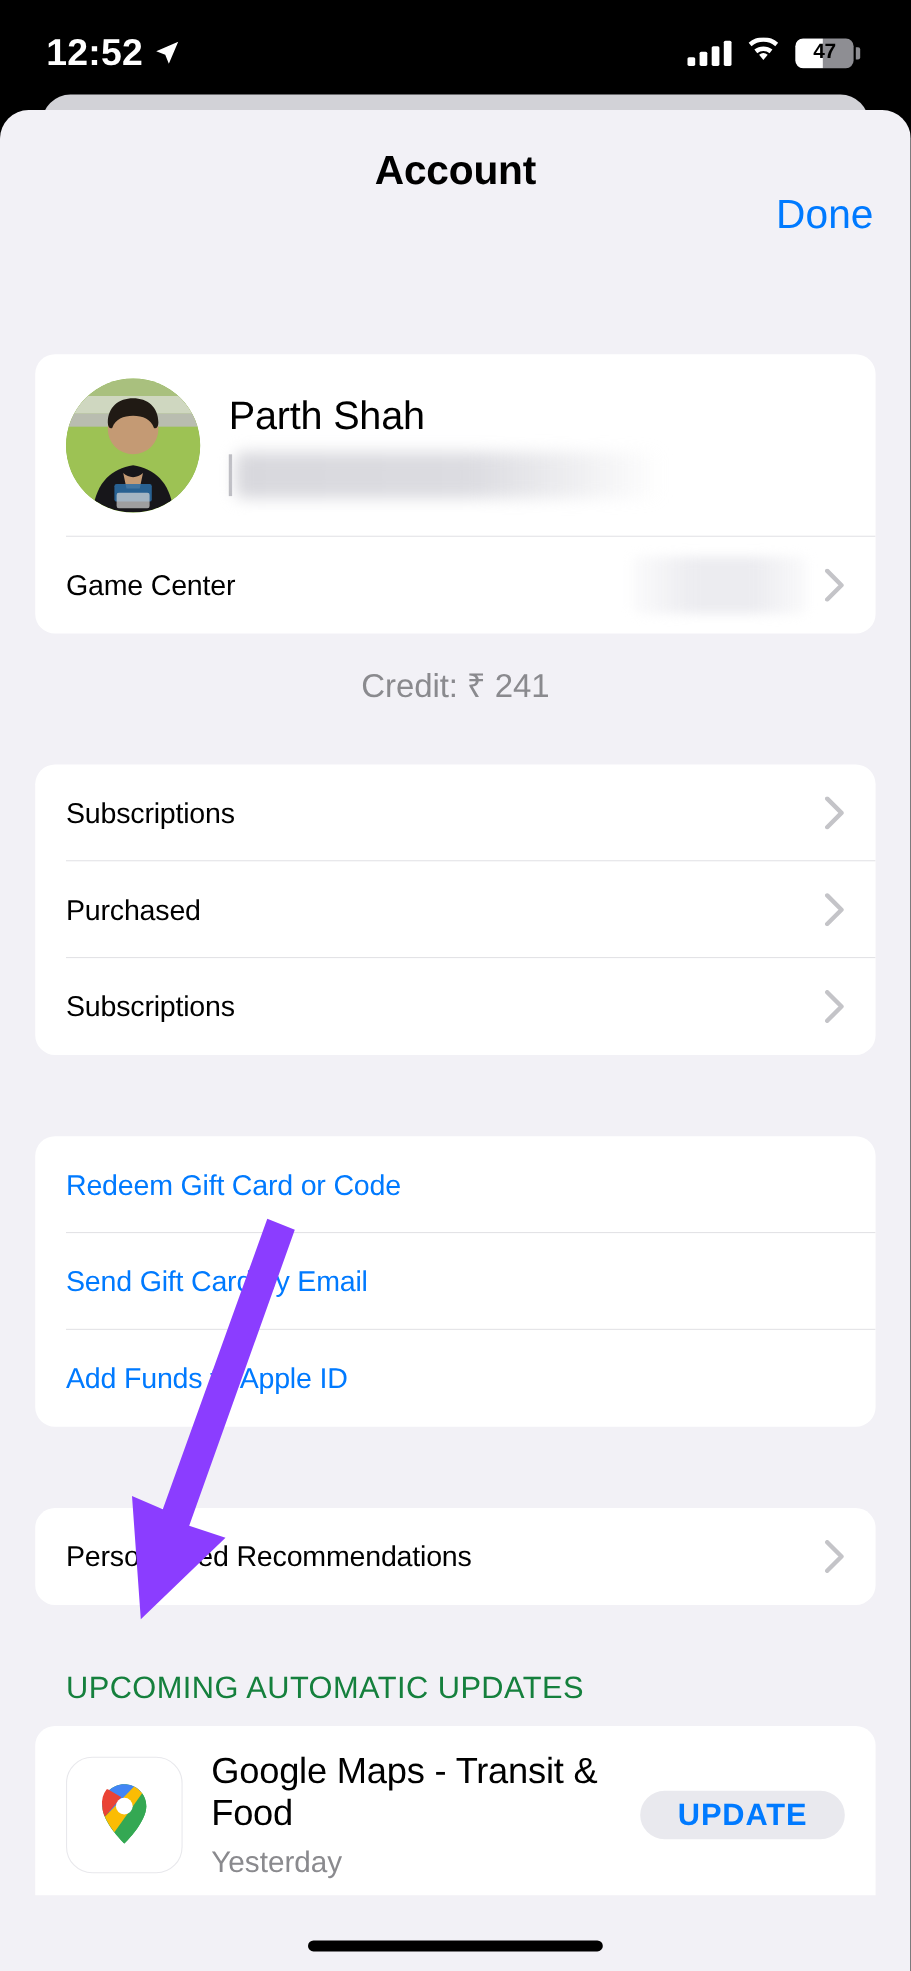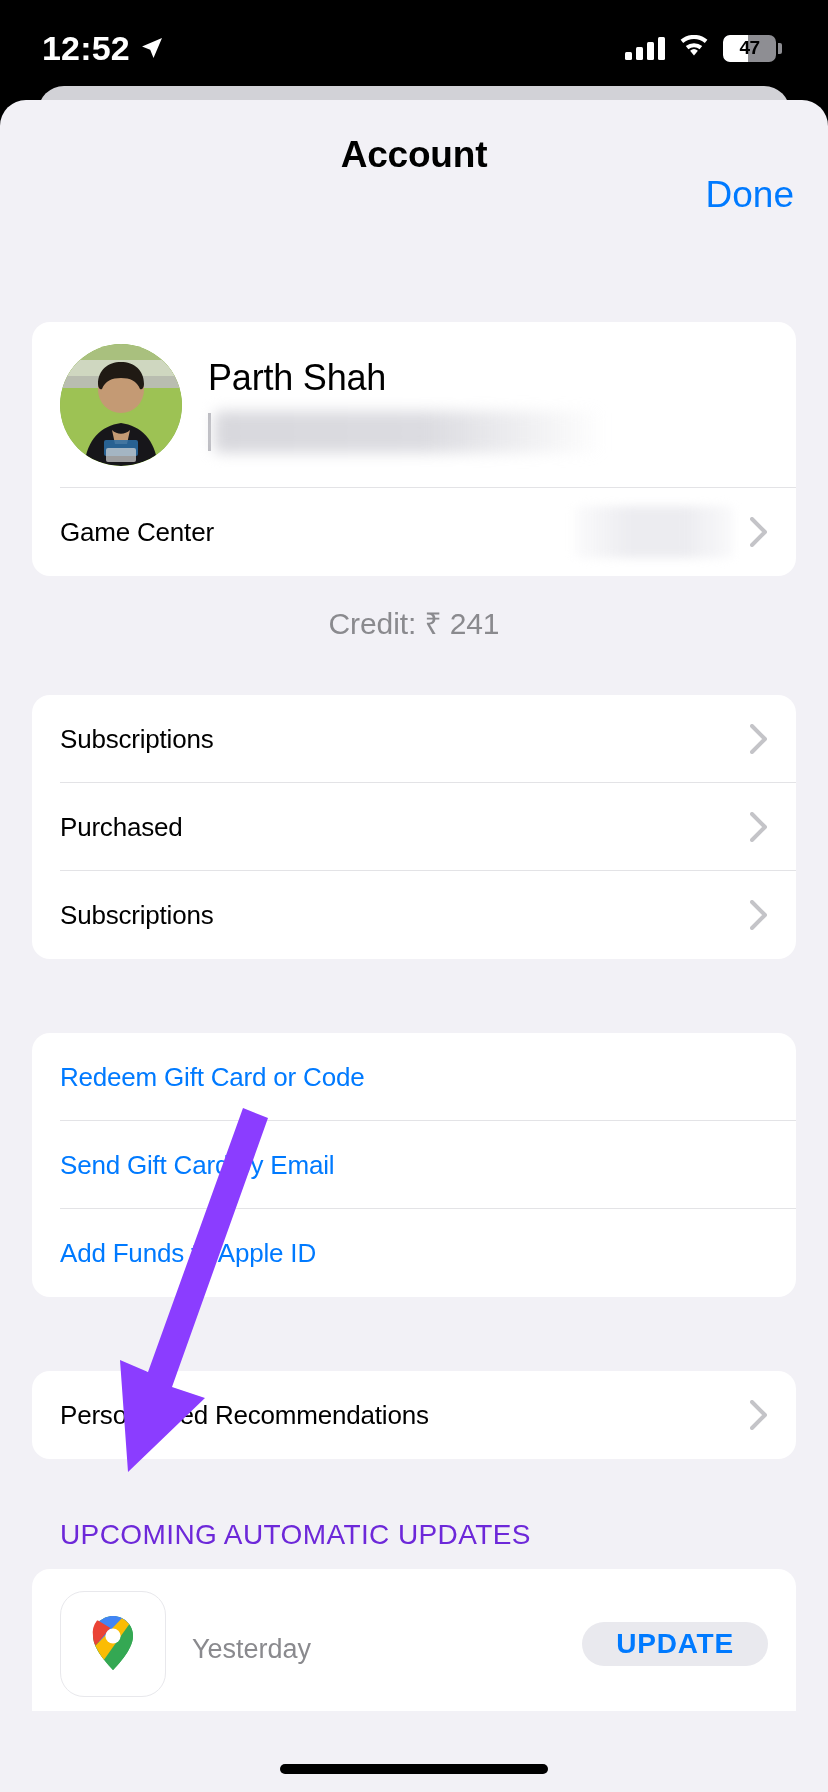--- a/index.html
+++ b/index.html
@@ -171,21 +171,21 @@
     margin-top:26px;
     letter-spacing:-0.1px;
   }
 
   #menu-group { margin-top:52px; }
   #links-group { margin-top:74px; }
   #reco-group  { margin-top:74px; }
 
   
   .section-header {
-    font-size:28px; color:#6d28d9;
+    font-size:28px; color:#15803d;
     letter-spacing:0.4px;
     margin:60px 0 18px 60px;
   }
 
   
   #updates-group { margin:0 32px; background:#fff; border-radius:18px 18px 0 0; }
   #update-all-row .count {
     font-size:34px; color:#8a8a8e; margin-right:6px;
   }
   #app-row {
@@ -394,20 +394,21 @@
           <svg width="92" height="92" viewBox="0 0 92 92">
             <path d="M46 18c-11 0-20 9-20 20 0 14 18 32 20 34 2-2 20-20 20-34 0-11-9-20-20-20z" fill="#34a853"></path>
             <path d="M26 38c0-11 9-20 20-20 6 0 11 2.5 15 6.6L33 44.5A19.6 19.6 0 0126 38z" fill="#4285f4"></path>
             <path d="M30 22.5A20 20 0 0026 38c0 3 .9 6.3 2.4 9.7l15-17.8-12.4-7.4z" fill="#ea4335"></path>
             <path d="M28.4 47.7C32.5 57 40.9 66.4 46 72c2-2 20-20 20-34 0-4.4-1.4-8.4-3.8-11.7L28.4 47.7z" fill="#34a853"></path>
             <path d="M28.4 47.7c2.1 4.8 5.3 9.7 8.6 14L62.2 26.3a20 20 0 00-7.3-6.1L28.4 47.7z" fill="#fbbc04"></path>
             <circle cx="46" cy="38" r="7.6" fill="#ffffff"></circle>
           </svg>
         </div>
         <div id="app-info">
+          <div id="app-title">Google Maps - Transit &amp; Food</div>
           <div id="app-sub">Yesterday</div>
         </div>
         <button id="update-btn">UPDATE</button>
       </div>
 
     </div>
   </div>
 
   <svg id="arrow-overlay" viewBox="0 0 828 1792">
     <g fill="#8b3dff">

